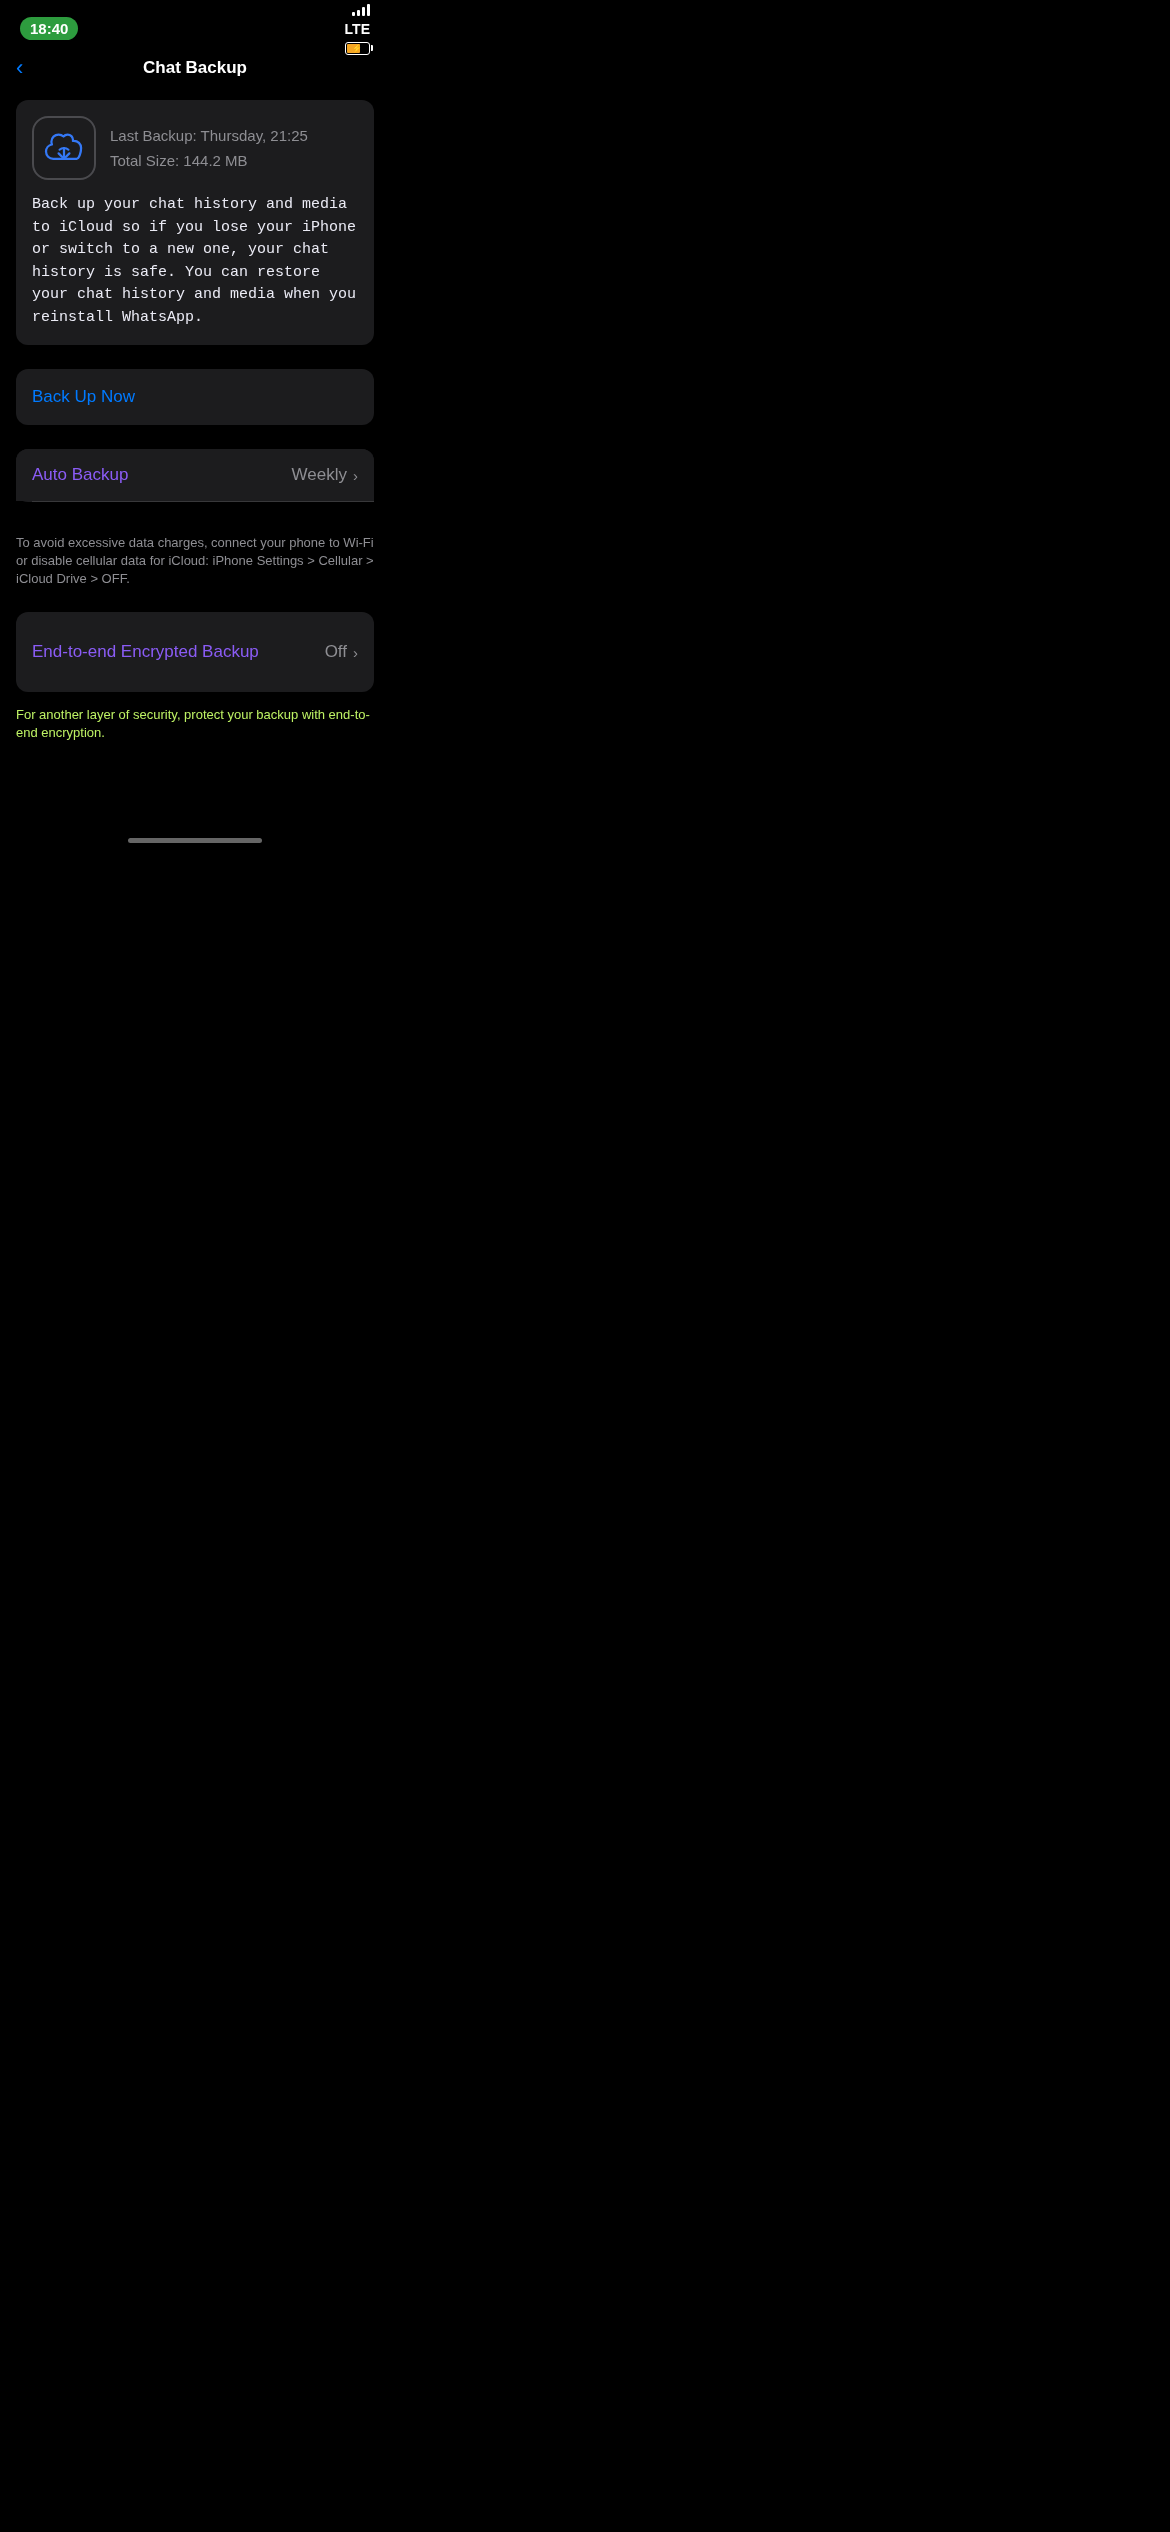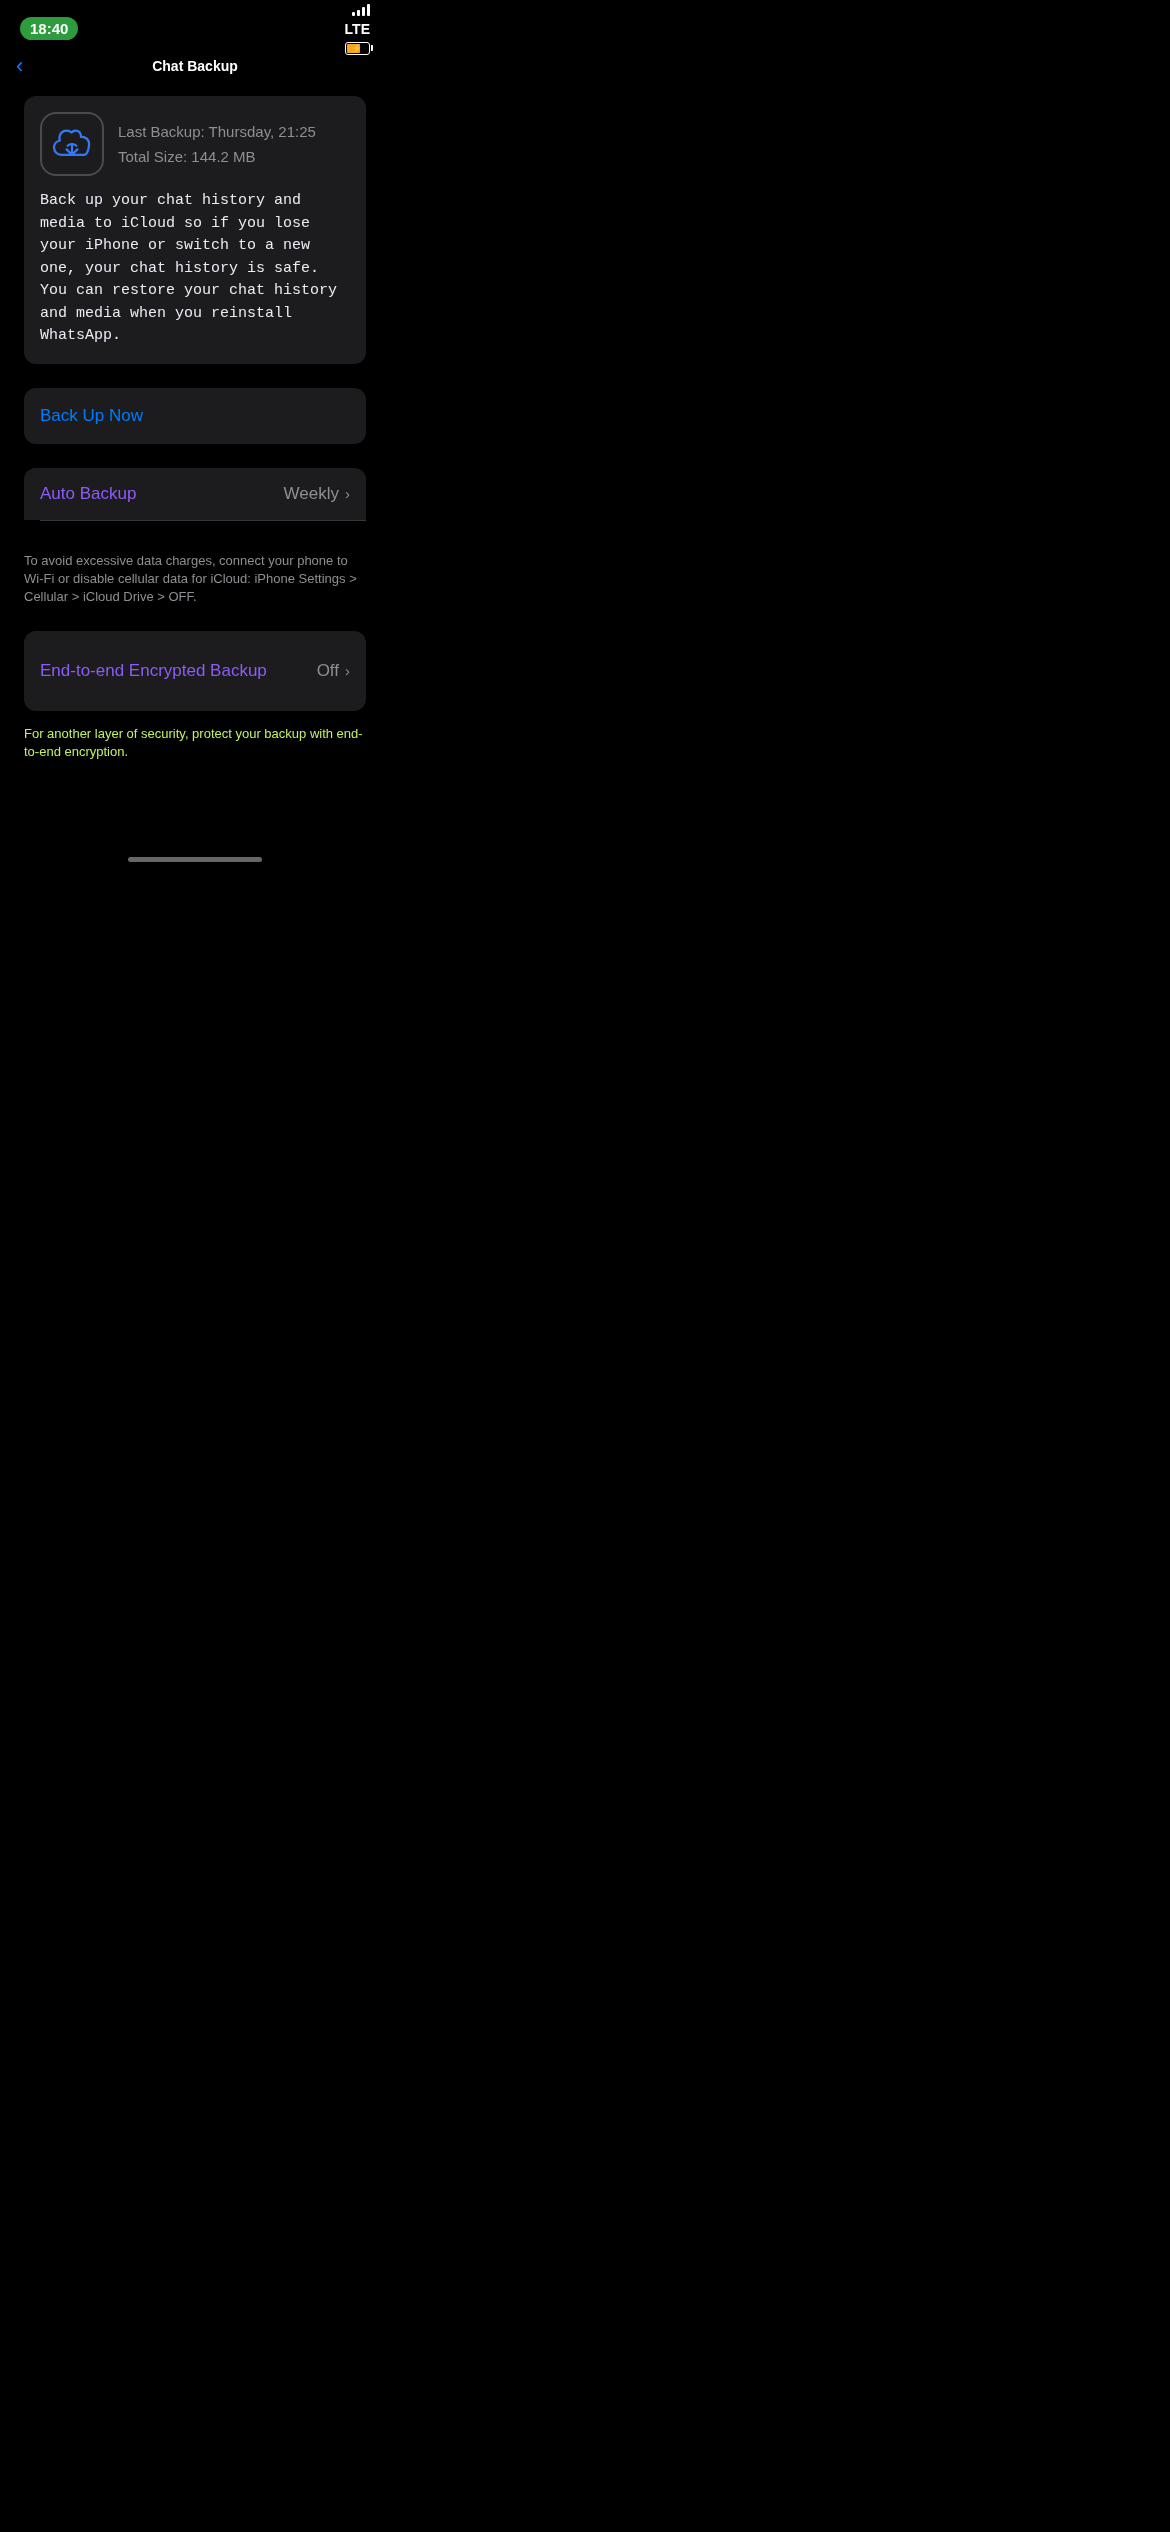--- a/index.html
+++ b/index.html
@@ -126,28 +126,28 @@
       cursor: pointer;
     }
 
     .back-chevron {
       font-size: 22px;
       font-weight: 300;
       line-height: 1;
     }
 
     .nav-title {
-      font-size: 14px;
+      font-size: 17px;
       font-weight: 700;
       color: #fff;
     }
 
     
     .content {
-      padding: 10px 24px;
+      padding: 10px 16px;
     }
 
     
     .card {
       background: #1c1c1e;
       border-radius: 12px;
       margin-bottom: 24px;
       overflow: hidden;
     }
 

